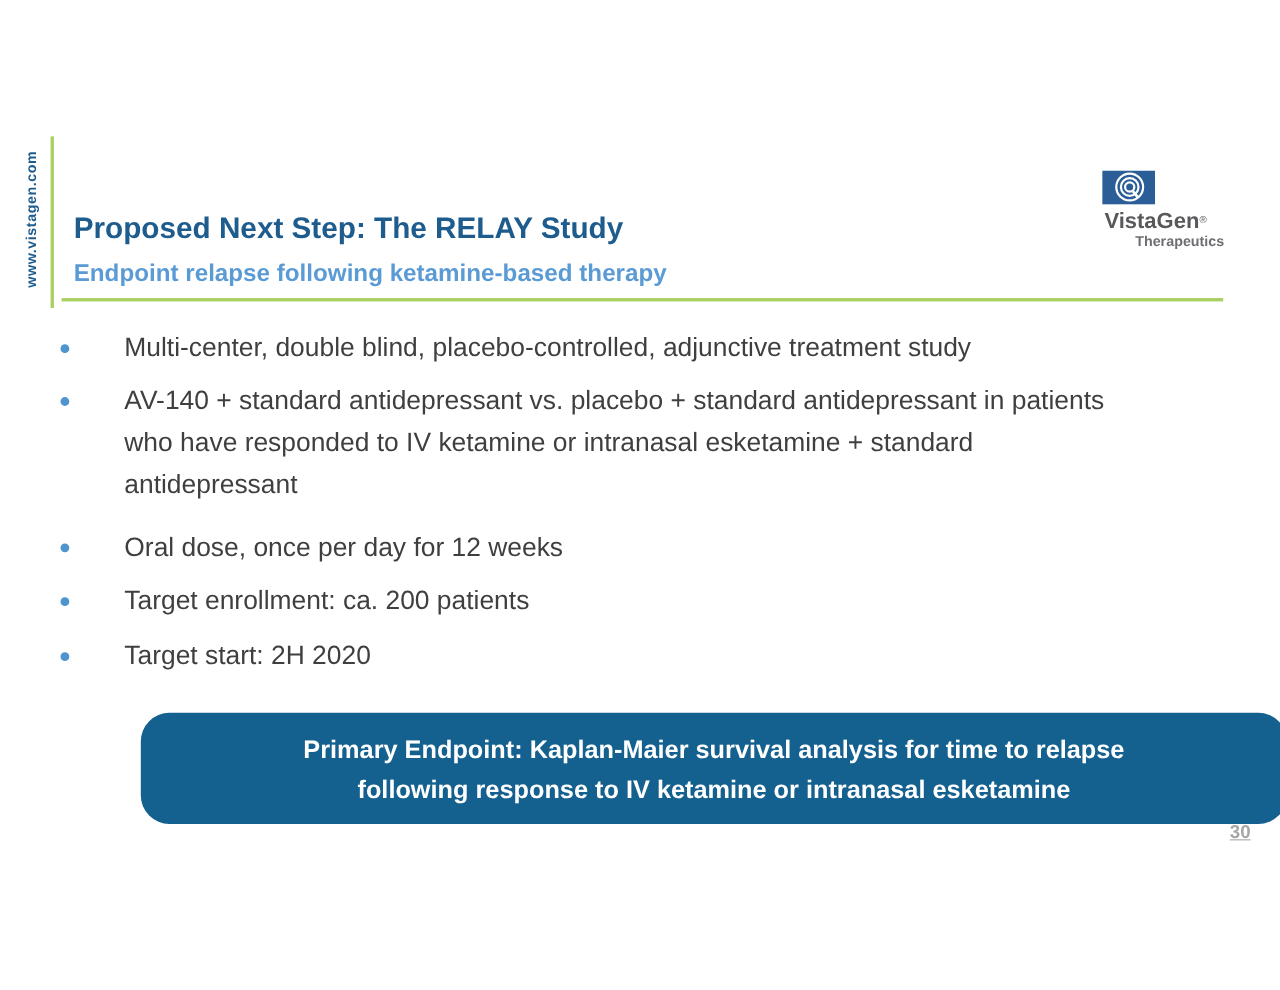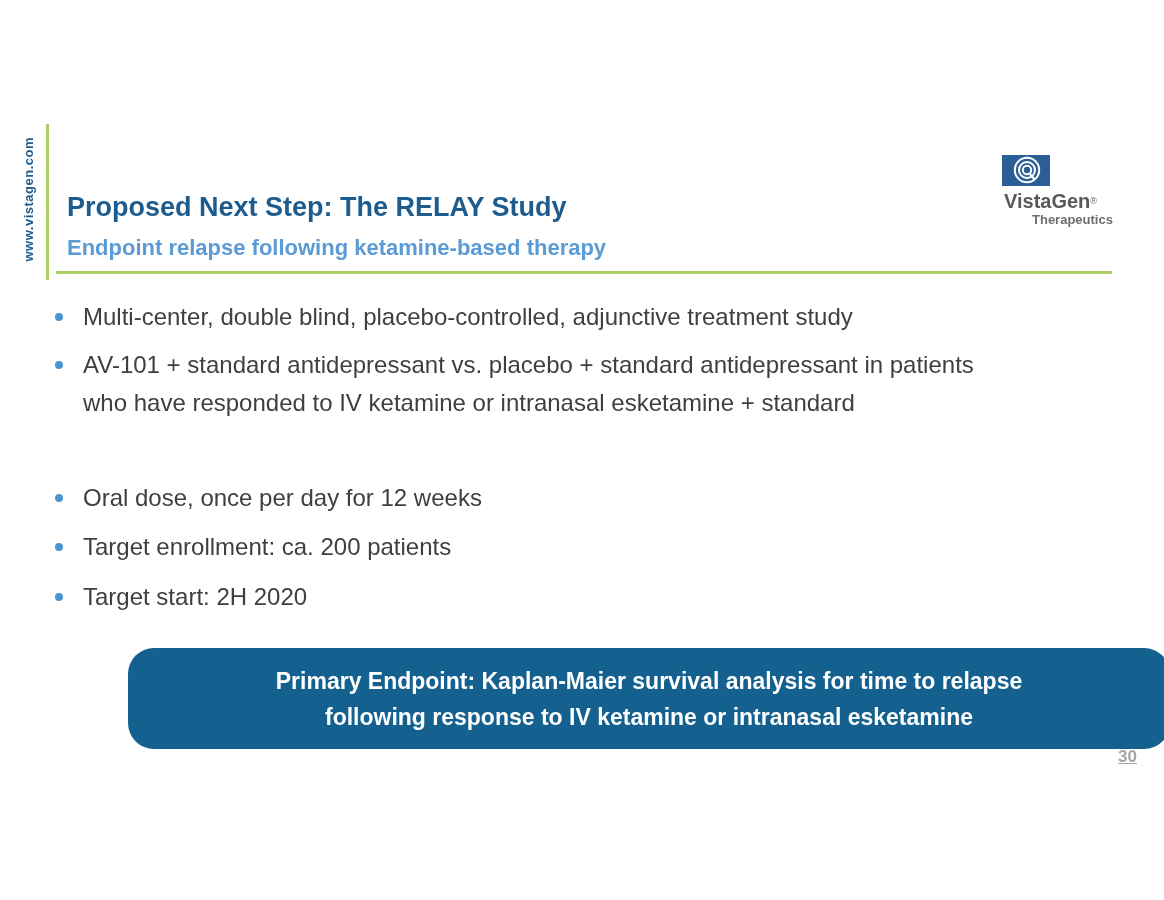--- a/index.html
+++ b/index.html
@@ -113,21 +113,21 @@
   }
   .bullet .dot {
     flex: 0 0 auto;
     width: 8px;
     height: 8px;
     border-radius: 50%;
     background: #4E94CE;
     margin-top: 15px;
   }
   .bullet .bullet-text {
-    margin-left: 20px;
+    margin-left: 50px;
     font-size: 24px;
     line-height: 38px;
     color: #3F3F3F;
   }
   .bullet .bullet-line { white-space: nowrap; }
 
   .b1 { top: 298px; }
   .b2 { top: 346px; }
   .b3 { top: 479px; }
   .b4 { top: 528px; }
@@ -196,22 +196,23 @@
   <div class="bullet b1">
     <span class="dot"></span>
     <div class="bullet-text">
       <div class="bullet-line">Multi-center, double blind, placebo-controlled, adjunctive treatment study</div>
     </div>
   </div>
 
   <div class="bullet b2">
     <span class="dot"></span>
     <div class="bullet-text">
-      <div class="bullet-line">AV-101 + standard antidepressant vs. placebo + standard antidepressant in patients</div>
+      <div class="bullet-line">AV-140 + standard antidepressant vs. placebo + standard antidepressant in patients</div>
       <div class="bullet-line">who have responded to IV ketamine or intranasal esketamine + standard</div>
+      <div class="bullet-line">antidepressant</div>
     </div>
   </div>
 
   <div class="bullet b3">
     <span class="dot"></span>
     <div class="bullet-text">
       <div class="bullet-line">Oral dose, once per day for 12 weeks</div>
     </div>
   </div>
 

